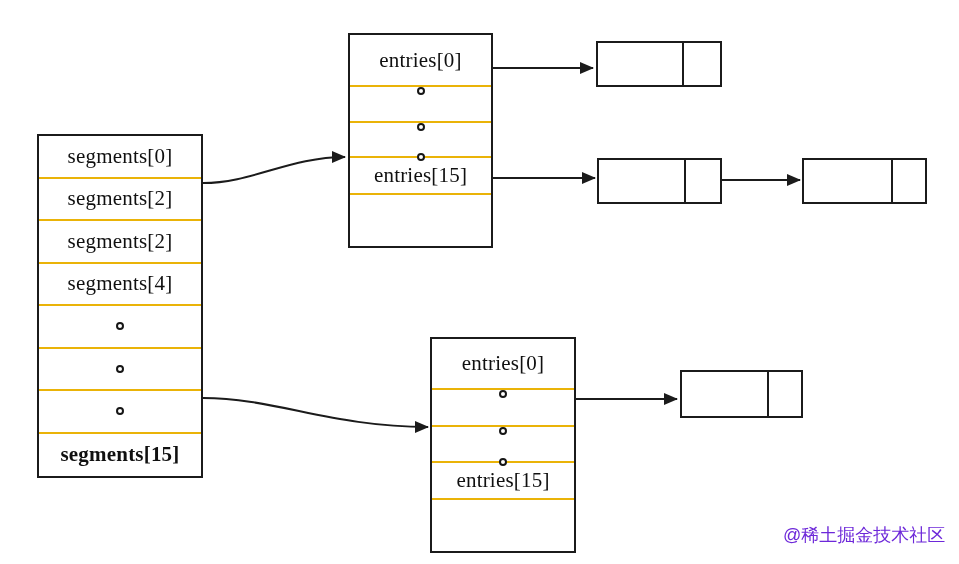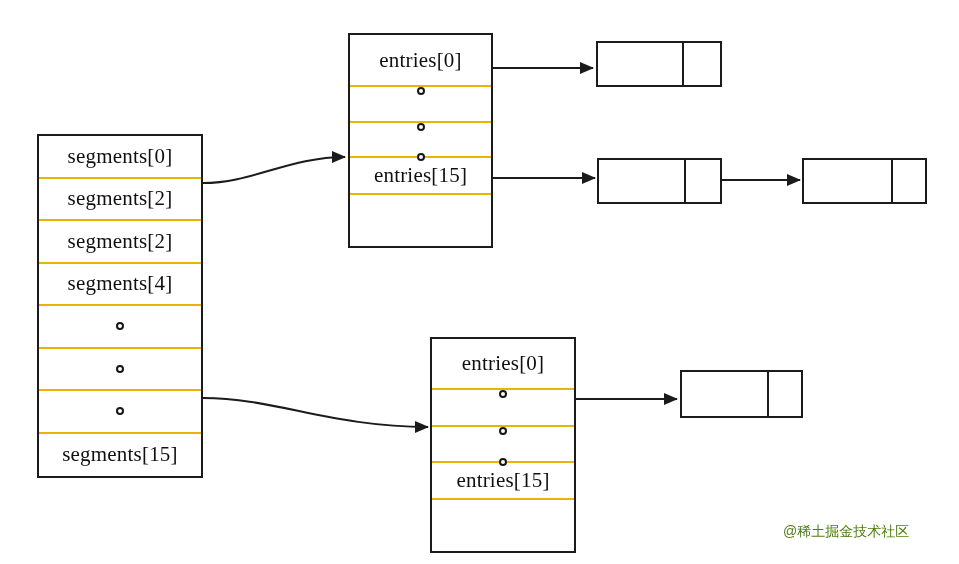--- a/index.html
+++ b/index.html
@@ -41,21 +41,21 @@
     grid-template-rows: 51px 37px 36px 37px 1fr;
   }
   .row {
     position: relative;
     display: flex;
     align-items: center;
     justify-content: center;
     border-bottom: 2px solid #eab308;
     box-sizing: border-box;
   }
-  .row:last-child { border-bottom: none; }
+  .row:last-child { border-bottom: none; font-weight: bold; }
   .lbl {
     font-size: 21px;
     color: #101010;
     letter-spacing: 0.2px;
     white-space: nowrap;
   }
   .dot {
     width: 8px; height: 8px;
     border: 2px solid #161616;
     border-radius: 50%;
@@ -92,22 +92,22 @@
   .n2a { left: 597px; top: 158px; width: 125px; height: 46px; }
   .n2a .value { width: 87px; }
   .n2b { left: 802px; top: 158px; width: 125px; height: 46px; }
   .n2b .value { width: 89px; }
   .n3 { left: 680px; top: 370px; width: 123px; height: 48px; }
   .n3 .value { width: 87px; }
   .watermark {
     position: absolute;
     left: 783px; top: 523px;
     font-family: "Liberation Sans", "DejaVu Sans", sans-serif;
-    font-size: 14px;
-    color: #4d7c0f;
+    font-size: 18px;
+    color: #6d28d9;
     white-space: nowrap;
   }
 </style>
 </head>
 <body>
 
 <div class="canvas">
 
   <svg class="arrows" viewBox="0 0 959 564">
     <defs>

